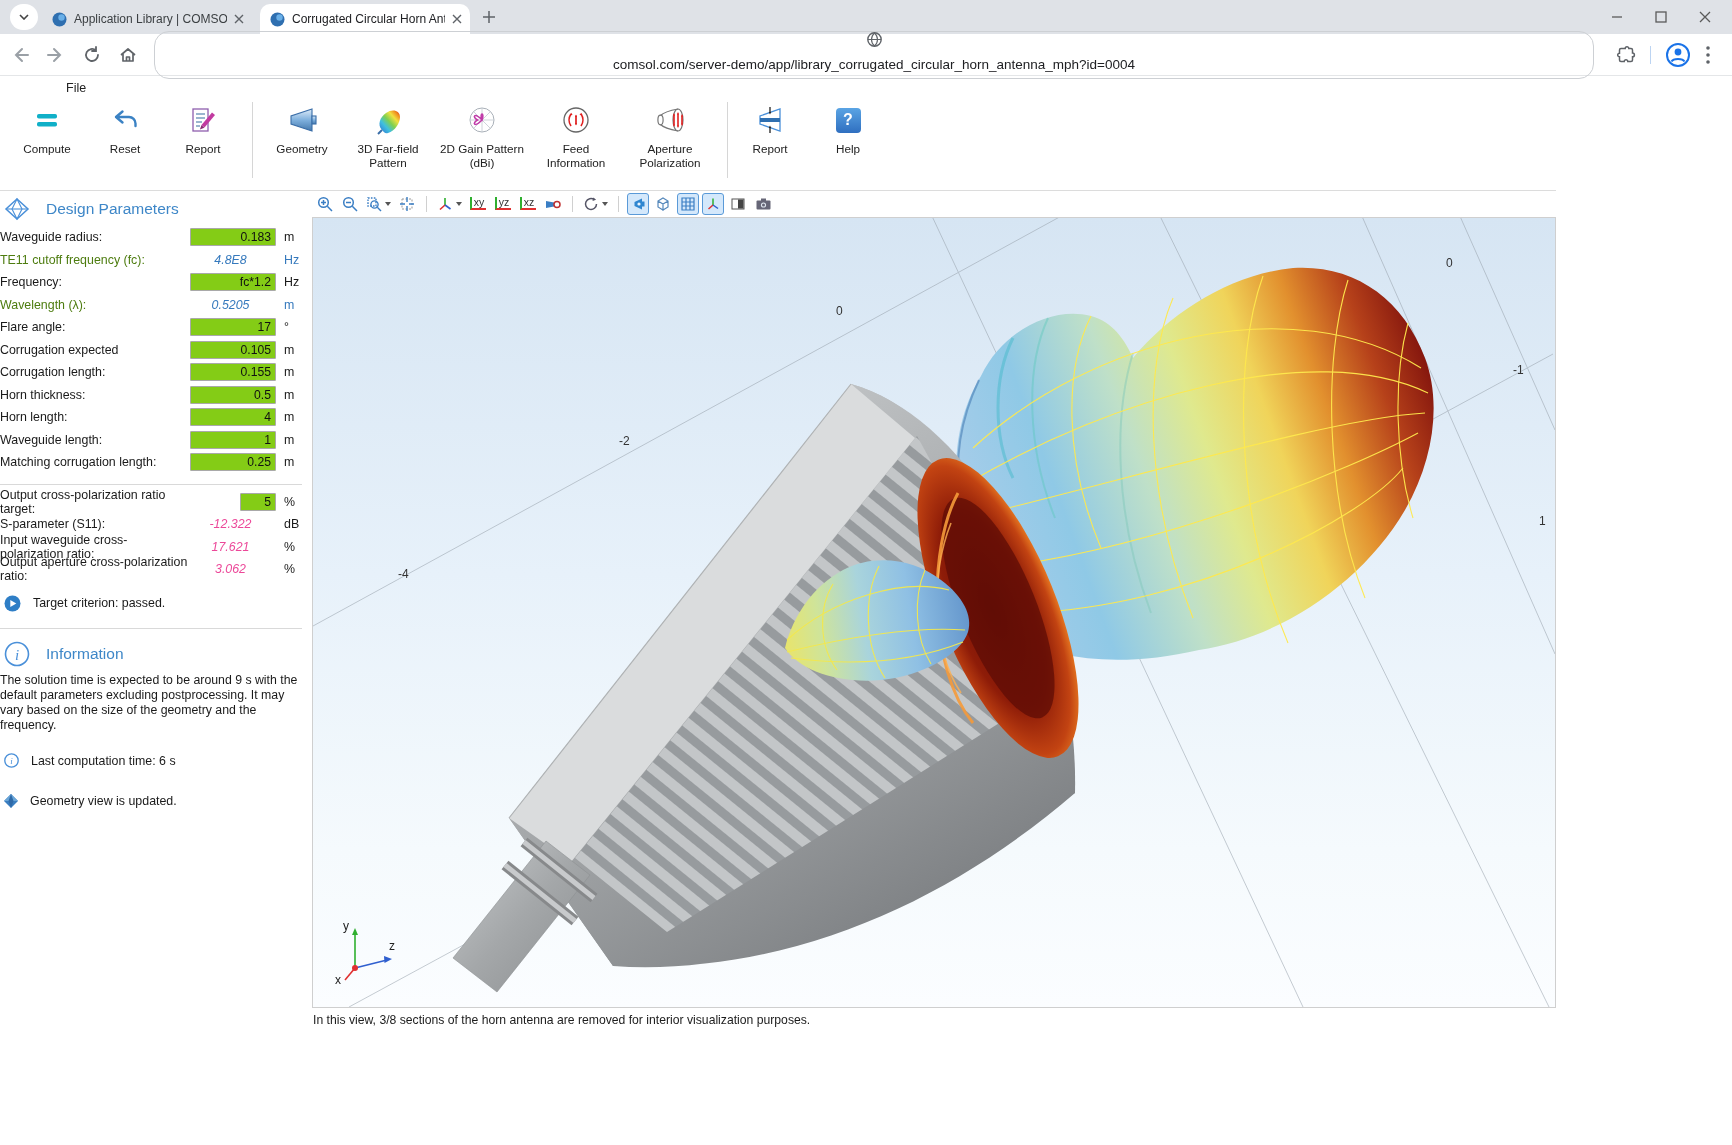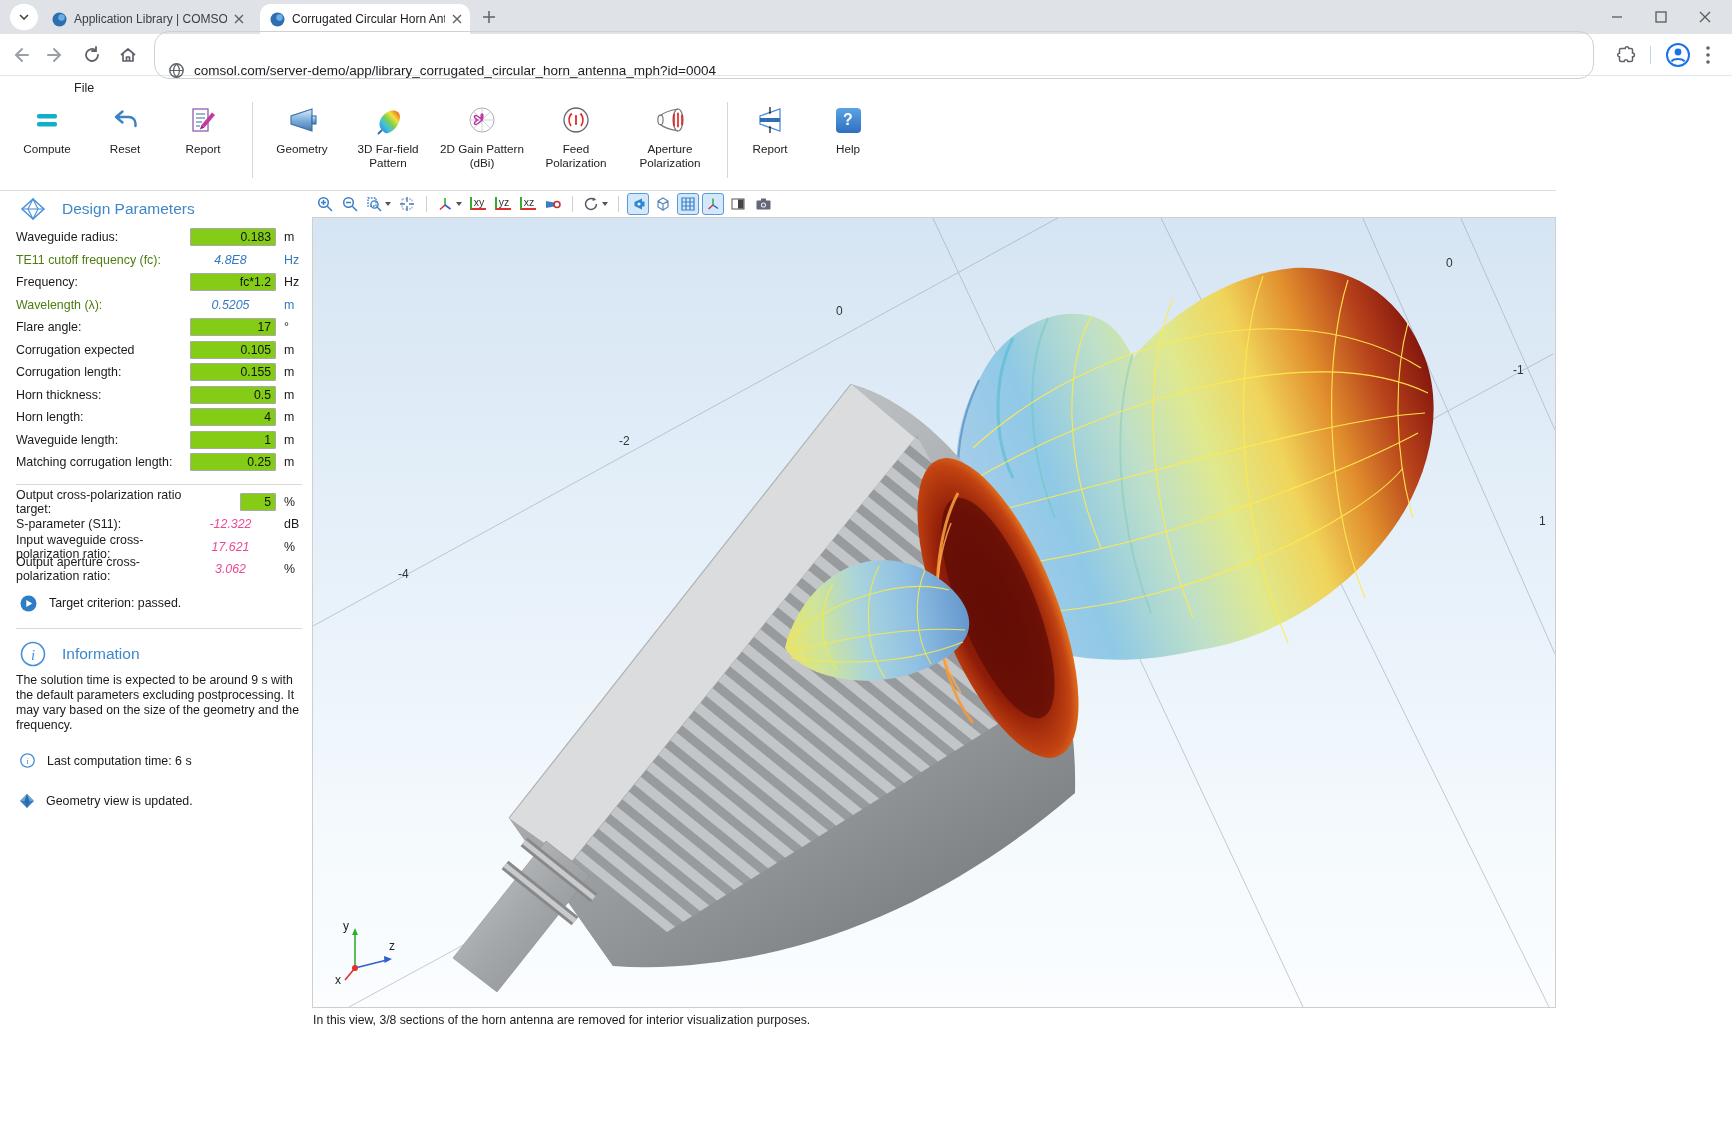--- a/index.html
+++ b/index.html
@@ -12,39 +12,39 @@
   .tab { height:30px; width:210px; display:flex; align-items:center; gap:7px; padding:0 8px 0 10px; font-size:12px; color:#3c4043; }
   .tab.inactive { border-radius:8px; }
   .tab.active { background:#fff; border-radius:10px 10px 0 0; color:#202124; }
   .tab .title { flex:1; white-space:nowrap; overflow:hidden; }
   .newtab { width:26px; height:26px; margin:0 0 4px 6px; display:flex; align-items:center; justify-content:center; }
   .winctl { position:absolute; right:8px; top:0; height:34px; display:flex; align-items:center; gap:18px; padding-right:6px; }
   .winctl span { display:flex; width:26px; justify-content:center; }
 
   .navbar { position:absolute; top:34px; left:0; right:0; height:42px; background:#fff; display:flex; align-items:center; border-bottom:1px solid #e4e6e8; }
   .navbtn { width:32px; height:32px; display:flex; align-items:center; justify-content:center; margin-left:4px; }
-  .urlpill { margin-left:10px; width:1440px; height:48px; border:1px solid #cdd0d4; border-radius:15px; display:flex; align-items:flex-end; gap:10px; padding:0 14px; }
+  .urlpill { margin-left:10px; width:1440px; height:48px; border:1px solid #cdd0d4; border-radius:15px; display:flex; align-items:center; gap:10px; padding:0 14px;flex-direction:column; }
   .url { font-size:13.5px; color:#202124; white-space:nowrap; }
   .nav-right { display:flex; align-items:center; gap:14px; margin-left:22px; }
   .vsep { width:1px; height:18px; background:#bcd4f2; }
 
   
-  .menubar { position:absolute; top:78px; left:16px; right:0; height:18px;padding-left:44px; }
+  .menubar { position:absolute; top:78px; left:8px; right:0; height:18px;padding-left:44px; }
   .menubar .mitem { margin-left:14px; font-size:12.5px; color:#222; }
   .ribbon { position:absolute; top:98px; left:0; right:0; height:84px; display:flex; align-items:stretch; padding-left:8px; }
   .rbtn { min-width:78px; padding:4px 4px; display:flex; flex-direction:column; align-items:center; justify-content:flex-start; gap:4px; }
   .rbtn .ric { height:36px; display:flex; align-items:center; justify-content:center; }
   .rbtn .rlb { font-size:11.7px; color:#222; text-align:center; line-height:1.22; max-width:86px; }
   .rsep { width:1px; background:#d6d6d6; margin:4px 10px; }
   .helpbox { width:25px; height:25px; border-radius:4px; background:linear-gradient(#5aa4e4,#2f6fc0); color:#fff; font-weight:bold; font-size:16px; display:flex; align-items:center; justify-content:center; }
 
   .content-divider { position:absolute; top:190px; left:0; right:176px; border-top:1px solid #dcdcdc; }
 
   
-  .sidebar { position:absolute; top:190px; left:0; width:311px; padding:0 9px 0 16px; }
+  .sidebar { position:absolute; top:190px; left:0; width:311px; padding:0 9px 0 0; }
   .section-h { display:flex; align-items:center; gap:16px; padding:7px 2px 5px 4px; height:36px; }
   .section-h .st { font-size:15.5px; color:#3e87c8; }
   .prow { display:flex; align-items:center; height:22.5px; font-size:12.4px; color:#1a1a1a; }
   .prow .lbl { flex:1; }
   .lbl.bluelbl { color:#4d7c0f; }
   .pbox { width:86px; height:18px; border:1px solid #a9a9a9; border-radius:1px; font-family:"Liberation Sans",sans-serif; font-size:12.2px; text-align:right; padding:0 4px; color:#111; background:#84cc16; }
   .valwrap { width:86px; display:flex; justify-content:flex-end; }
   .pbox.small { width:36px; }
   .rov { width:86px; text-align:center; padding-right:5px; color:#3579bd;font-style:italic; }
   .rov.dark { color:#ec4899; }
@@ -255,21 +255,21 @@
             <circle cx="15" cy="15" r="12" stroke="#666" stroke-width="1.3"></circle>
             <path d="M10 9C7.5 12.5 7.5 17.5 10 21M20 9c2.5 3.5 2.5 8.5 0 12M15 10.5v9" stroke="#e02020" stroke-width="1.7"></path>
             <g fill="#e02020">
               <path d="M8.6 10.2l1.7-2.4 1.2 2.3z"></path>
               <path d="M18.5 10.1l1.7-2.3 1.2 2.3z"></path>
               <path d="M14 12l1-2.6 1 2.6z"></path>
               <path d="M14 18l1 2.6 1-2.6z"></path>
             </g>
           </svg>
         </span>
-      <span class="rlb">Feed Polarization</span>
+      <span class="rlb">Feed Information</span>
     </div>
     <div class="rbtn">
       <span class="ric">
           <svg width="34" height="30" fill="none">
             <ellipse cx="25" cy="15" rx="5" ry="11" stroke="#777" stroke-width="1.2"></ellipse>
             <path d="M25 4C14 6 10 8 7.5 10.5M25 26C14 24 10 22 7.5 19.5" stroke="#777" stroke-width="1.2"></path>
             <ellipse cx="7.5" cy="15" rx="2.6" ry="4.8" stroke="#777" stroke-width="1.2"></ellipse>
             <path d="M21 9.5v11M25 8.5v13M29 10.5v9" stroke="#e02020" stroke-width="1.6"></path>
             <g fill="#e02020">
               <path d="M20 10.5l1-2.7 1 2.7z"></path>

